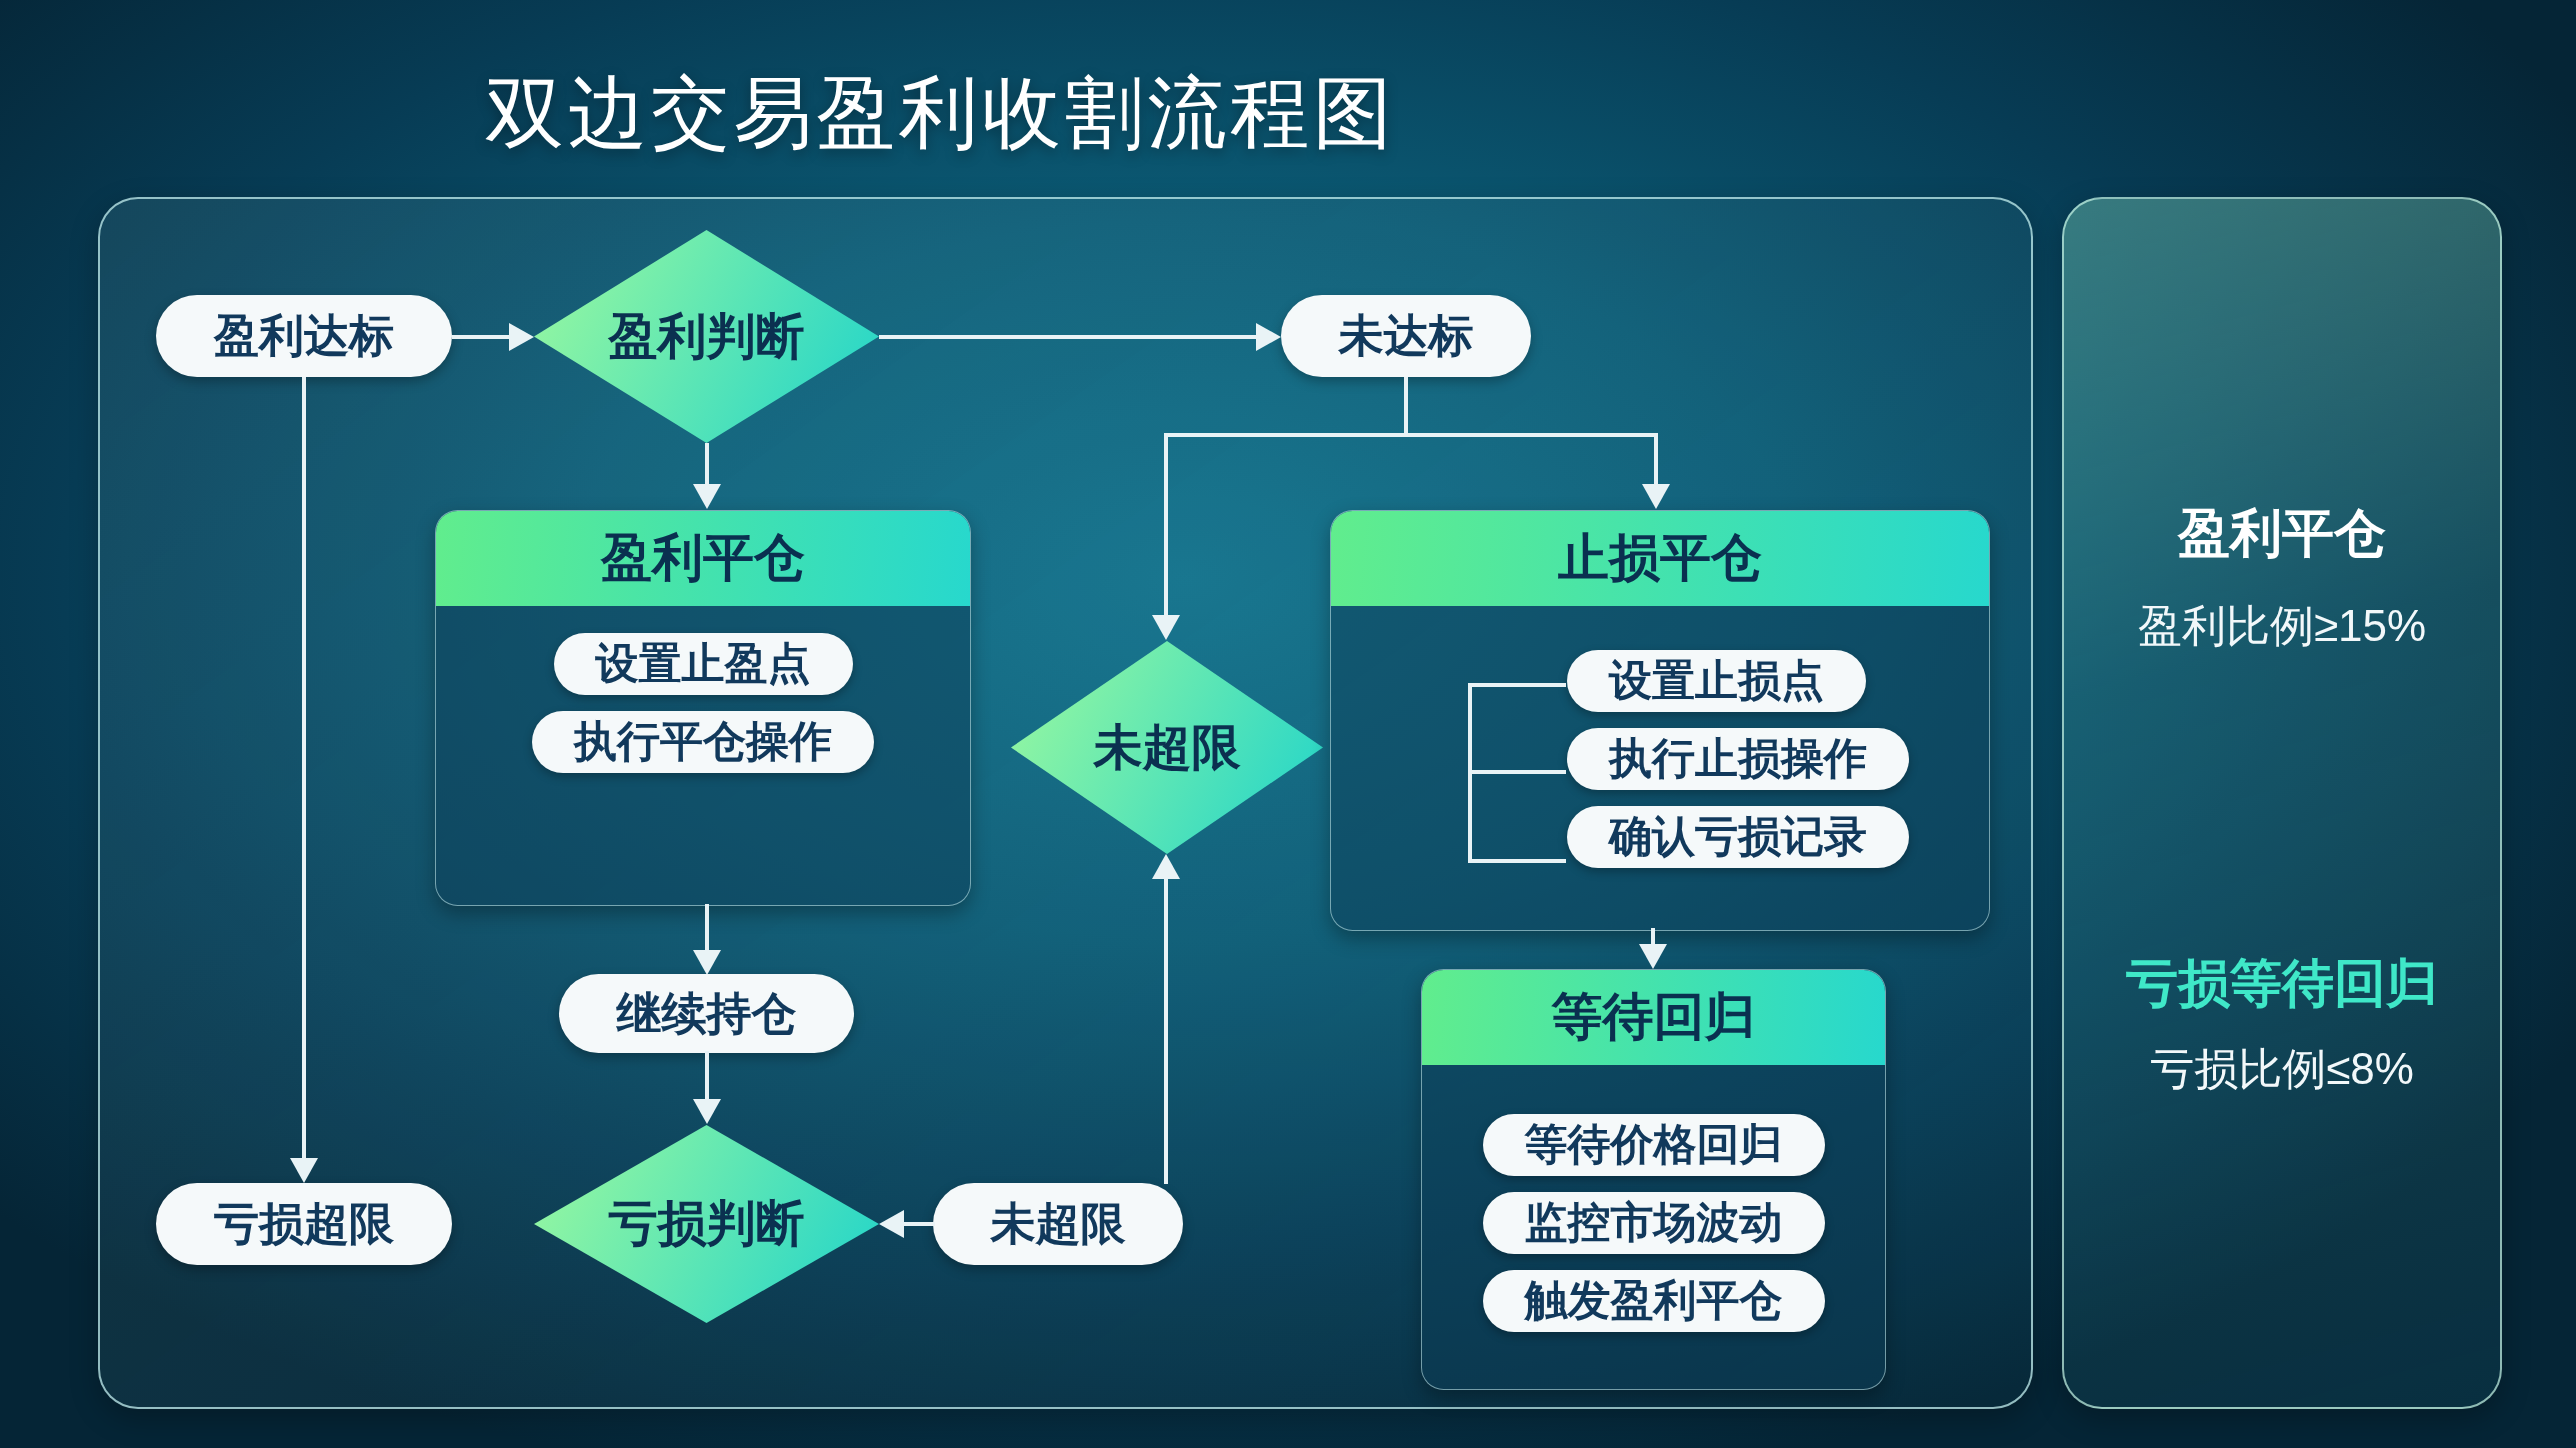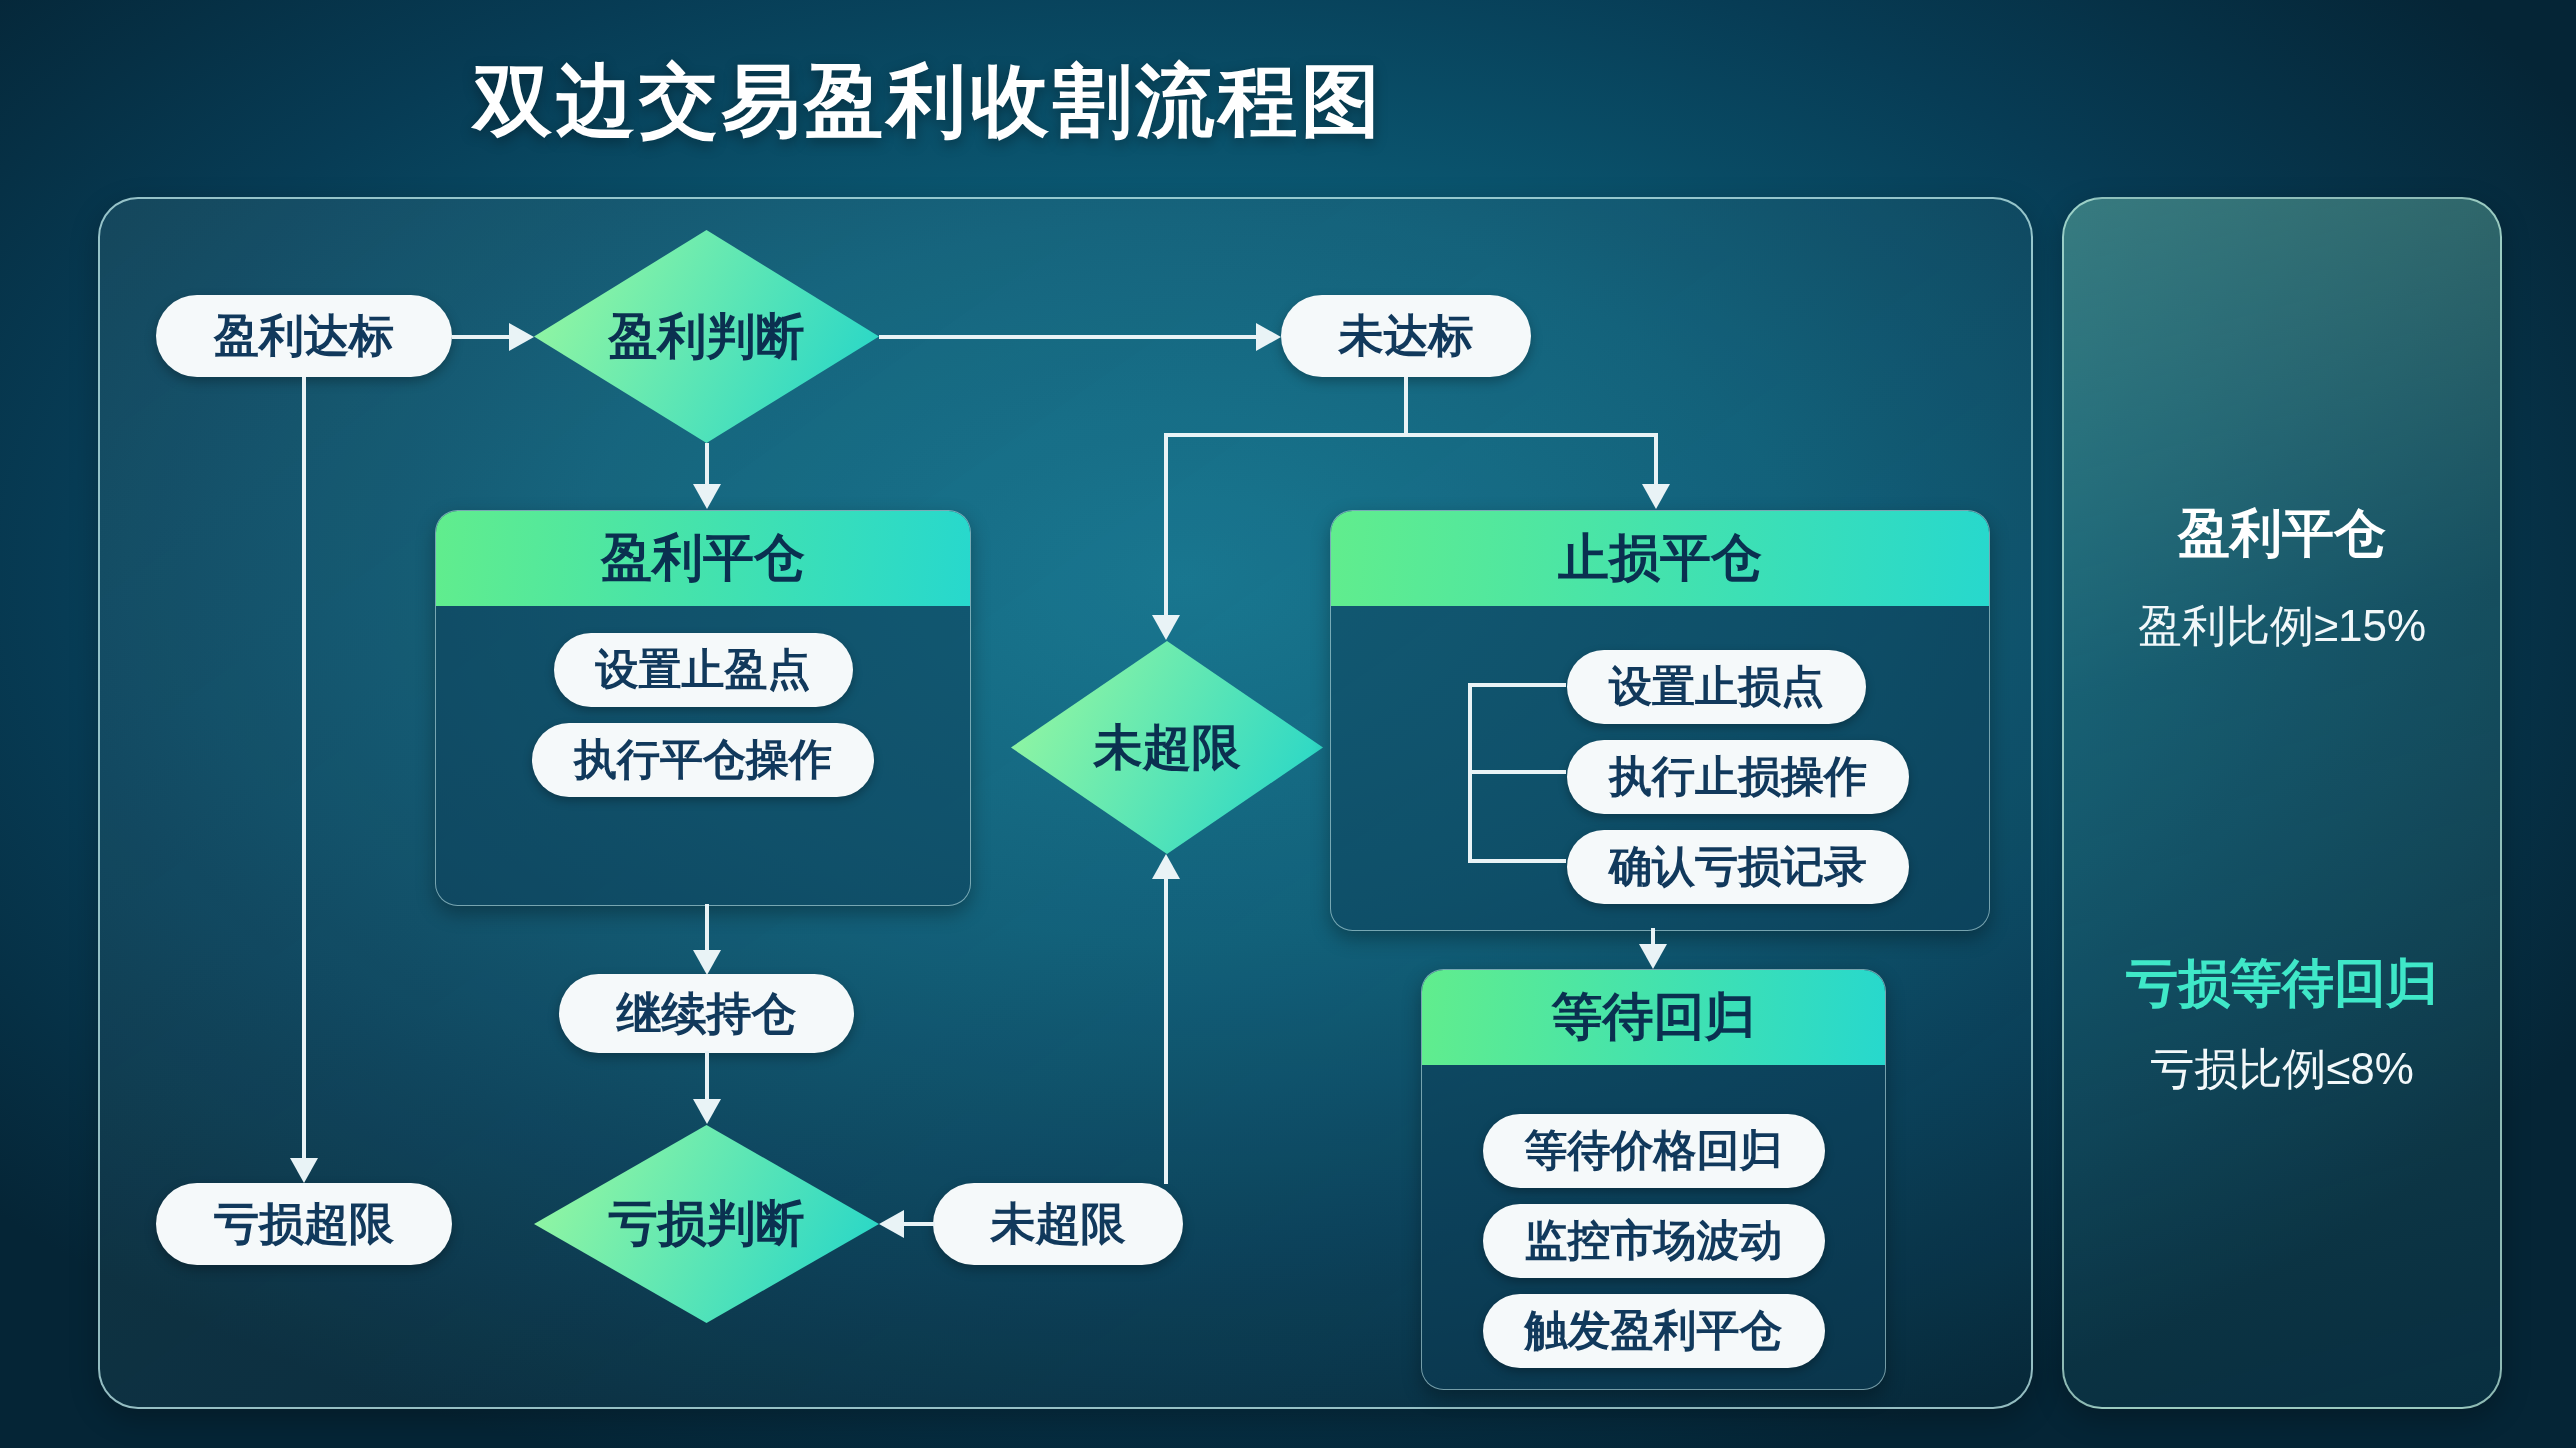--- a/index.html
+++ b/index.html
@@ -3,22 +3,22 @@
 <meta charset="utf-8">
 <style>
   html,body{margin:0;padding:0;background:#04222f;}
   .stage{
     position:relative;width:2576px;height:1448px;overflow:hidden;
     font-family:"Liberation Sans","DejaVu Sans",sans-serif;
     background:
       radial-gradient(ellipse 1604px 944px at 46% 40%, #11708a 0%, #0b5a74 38%, #073c55 70%, #052536 100%);
   }
   .title{
-    position:absolute;left:0;top:45px;width:1849px;margin:4px;
-    text-align:center;color:#ffffff;font-size:79px;font-weight:bold;letter-spacing:3.8px;
+    position:absolute;left:0;top:45px;width:1849px;margin:16px;
+    text-align:center;color:#ffffff;font-size:79px;font-weight:normal;letter-spacing:3.8px;
     text-shadow:0 3.8px 13.2px rgba(0,0,0,.35);
   }
   .main-panel{
     position:absolute;left:98px;top:197px;width:1931px;height:1208px;
     border:2.8px solid rgba(195,238,238,.75);border-radius:40px;
     background:linear-gradient(145deg, rgba(150,225,235,.10), rgba(70,150,170,.04));
     box-shadow:0 9.4px 28px rgba(0,0,0,.25);
   }
   .side-panel{
     position:absolute;left:2062px;top:197px;width:436px;height:1208px;
@@ -29,21 +29,21 @@
   .sp-title{position:absolute;left:0;width:100%;text-align:center;color:#ffffff;font-size:52px;font-weight:bold;}
   .sp-cond{position:absolute;left:0;width:100%;text-align:center;color:#f2f8fa;font-size:44px;}
   .sp-title.loss{color:#3fe8c8;}
   .pill{
     position:absolute;background:#f5f9fa;color:#11395c;border-radius:47px;
     display:flex;align-items:center;justify-content:center;
     font-size:45px;font-weight:600;box-shadow:0 4.7px 11.3px rgba(0,0,0,.28);
   }
   .step-pill{
     position:relative;background:#f5f9fa;color:#11395c;border-radius:42px;
-    height:74px;display:flex;align-items:center;justify-content:center;
+    height:62px;display:flex;align-items:center;justify-content:center;
     padding:0 42px;font-size:43px;font-weight:600;box-shadow:0 3.8px 9.4px rgba(0,0,0,.28);
   }
   .diamond{
     position:absolute;clip-path:polygon(50% 0,100% 50%,50% 100%,0 50%);
     background:linear-gradient(118deg,#93f6a1 8%,#2dd8c6 88%);
     display:flex;align-items:center;justify-content:center;
     font-size:49px;font-weight:bold;color:#0b3050;
   }
   .box{
     position:absolute;border-radius:22.6px;overflow:hidden;

